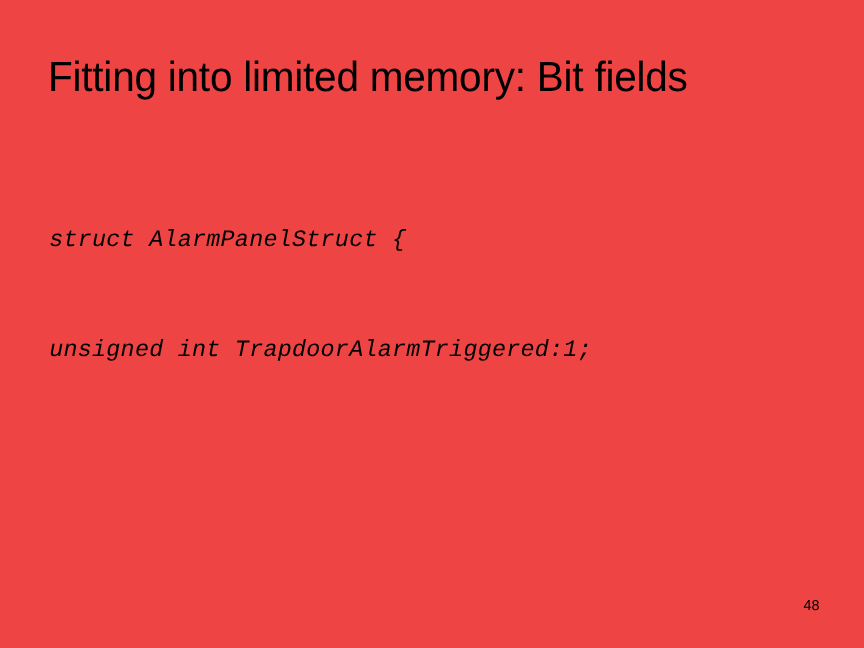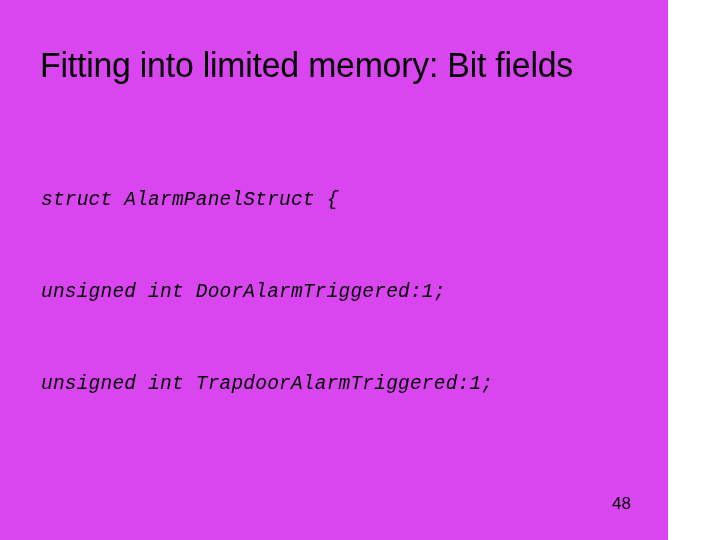--- a/index.html
+++ b/index.html
@@ -9,23 +9,23 @@
   body {
     width: 720px;
     height: 540px;
     background: #ffffff;
     font-family: "Liberation Sans", sans-serif;
     color: #000000;
     overflow: hidden;
   }
   .slide {
     position: relative;
-    width: 668px;
+    width: 720px;
     height: 540px;
-    background: #d946ef;
+    background: #ef4444;
     box-sizing: border-box;
   }
   .slide-title {
     position: absolute;
     left: 40px;
     top: 44px;
     width: 648px;
     font-family: "Liberation Sans", "DejaVu Sans", sans-serif;
     font-size: 35px;
     line-height: 42px;
@@ -53,36 +53,35 @@
     display: block;
     height: 30.6px;
     white-space: pre;
     font-style: italic;
   }
   .page-number {
     position: absolute;
     right: 37px;
     bottom: 28px;
     font-family: "Liberation Sans", "DejaVu Sans", sans-serif;
-    font-size: 17px;
+    font-size: 12px;
     line-height: 16px;
     color: #000000;
     text-align: right;
   }
 </style>
 </head>
 <body>
 
 <div class="slide">
 
   <div class="slide-title">Fitting into limited memory: Bit fields</div>
 
   <div class="code-block">
     <span class="code-line">struct AlarmPanelStruct {</span>
-    <span class="code-line">unsigned int DoorAlarmTriggered:1;</span>
     <span class="code-line">unsigned int TrapdoorAlarmTriggered:1;</span>
     
     
     
     
     
     
     
   </div>
 

